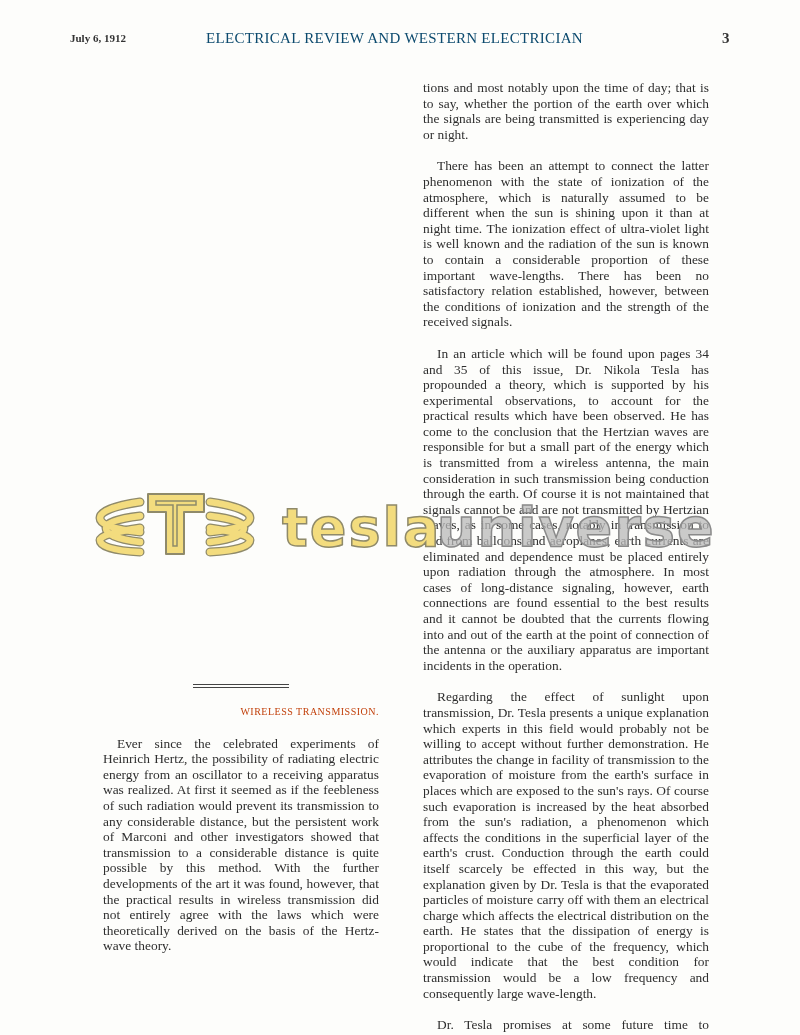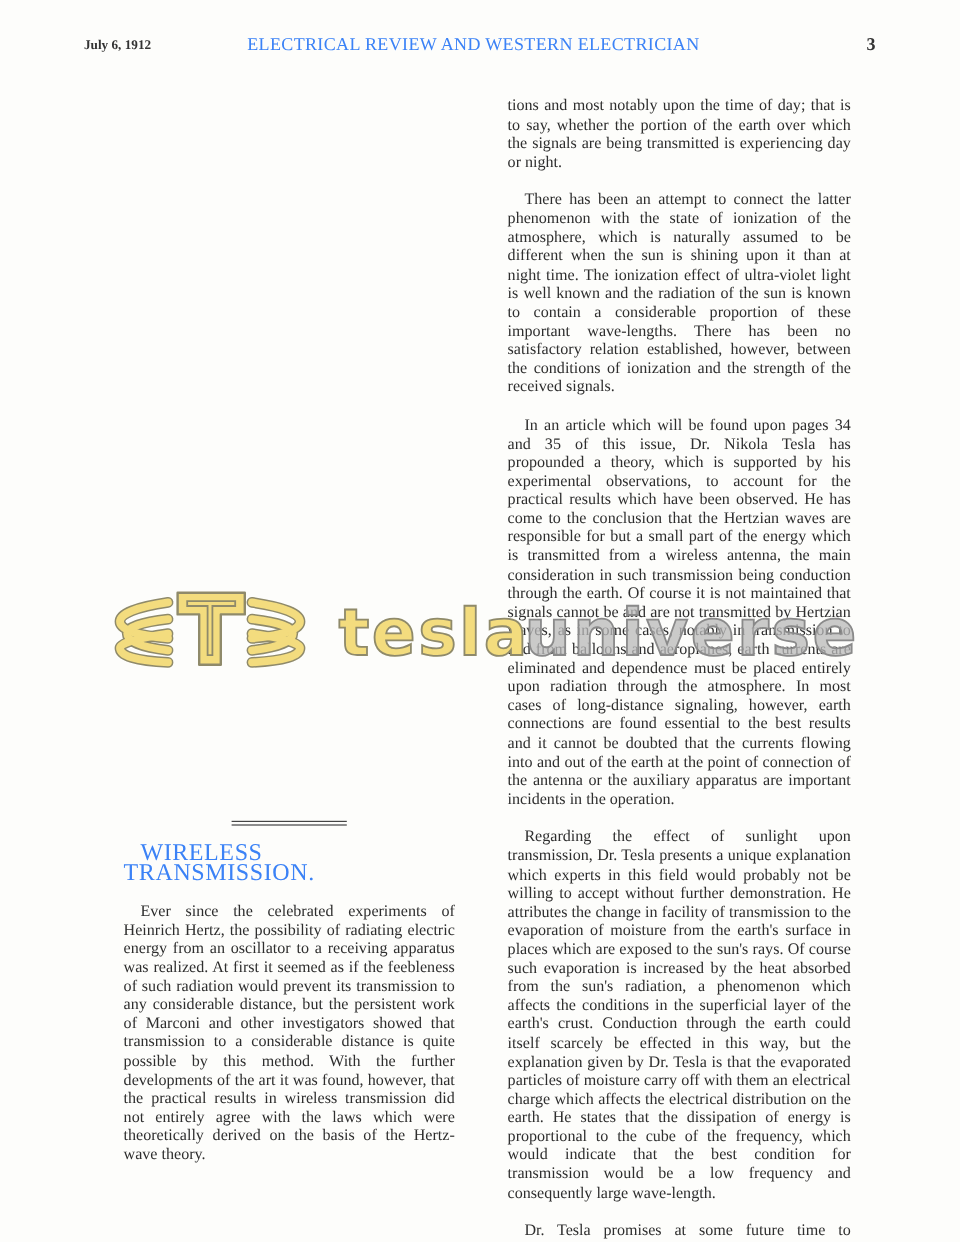--- a/index.html
+++ b/index.html
@@ -5,32 +5,32 @@
   html, body { margin: 0; padding: 0; }
   body {
     width: 800px; height: 1035px; background: #fdfdfb; position: relative; overflow: hidden;
     font-family: "Liberation Serif", "DejaVu Serif", serif; color: #2a2a2a;
   }
   .header {
     position: absolute; top: 30px; left: 0; width: 800px; height: 20px;
     font-family: "Liberation Serif", serif;
   }
   .header .date { position: absolute; left: 70px; top: 2px; font-size: 11px; font-weight: bold; color: #333; }
-  .header .title { position: absolute; left: 206px; top: 0; font-size: 15px; letter-spacing: 0.3px; color: #3b82f6; }
+  .header .title { position: absolute; left: 206px; top: 0; font-size: 15px; letter-spacing: 0.3px; color: #0c4a6e; }
   .header .pageno { position: absolute; left: 467px; top: 0; font-size: 15px; font-weight: bold; color: #333; left: 468px; }
   .header .pageno { left: 468px; }
   .col {
     position: absolute; font-size: 13.4px; line-height: 15.6px; text-align: justify; color: #2e2e2e;
   }
   .col p { margin: 16px; text-indent: 14px; }
   .col p.cont { text-indent: 0; }
   .left { left: 87px; top: 684px; width: 308px; }
   .right { left: 407px; top: 64px; width: 318px; }
   .rule { width: 96px; margin: 0 auto 5px auto; border-top: 1.5px solid #444; border-bottom: 1.5px solid #444; height: 2px; }
-  .heading { text-align: left; font-size: 20px; letter-spacing: 0.5px; margin: 0 0 1px 0; text-indent: 0; color: #3b82f6; }
+  .heading { text-align: right; font-size: 10px; letter-spacing: 0.5px; margin: 0 0 1px 0; text-indent: 0; color: #c2410c; }
   .watermark { position: absolute; left: 92px; top: 488px; width: 640px; height: 70px; pointer-events: none; }
 </style>
 </head>
 <body>
 
 <div class="header">
   <span class="date">July 6, 1912</span>
   <span class="title">ELECTRICAL REVIEW AND WESTERN ELECTRICIAN</span>
   <span class="pageno" style="left:722px;">3</span>
 </div>

